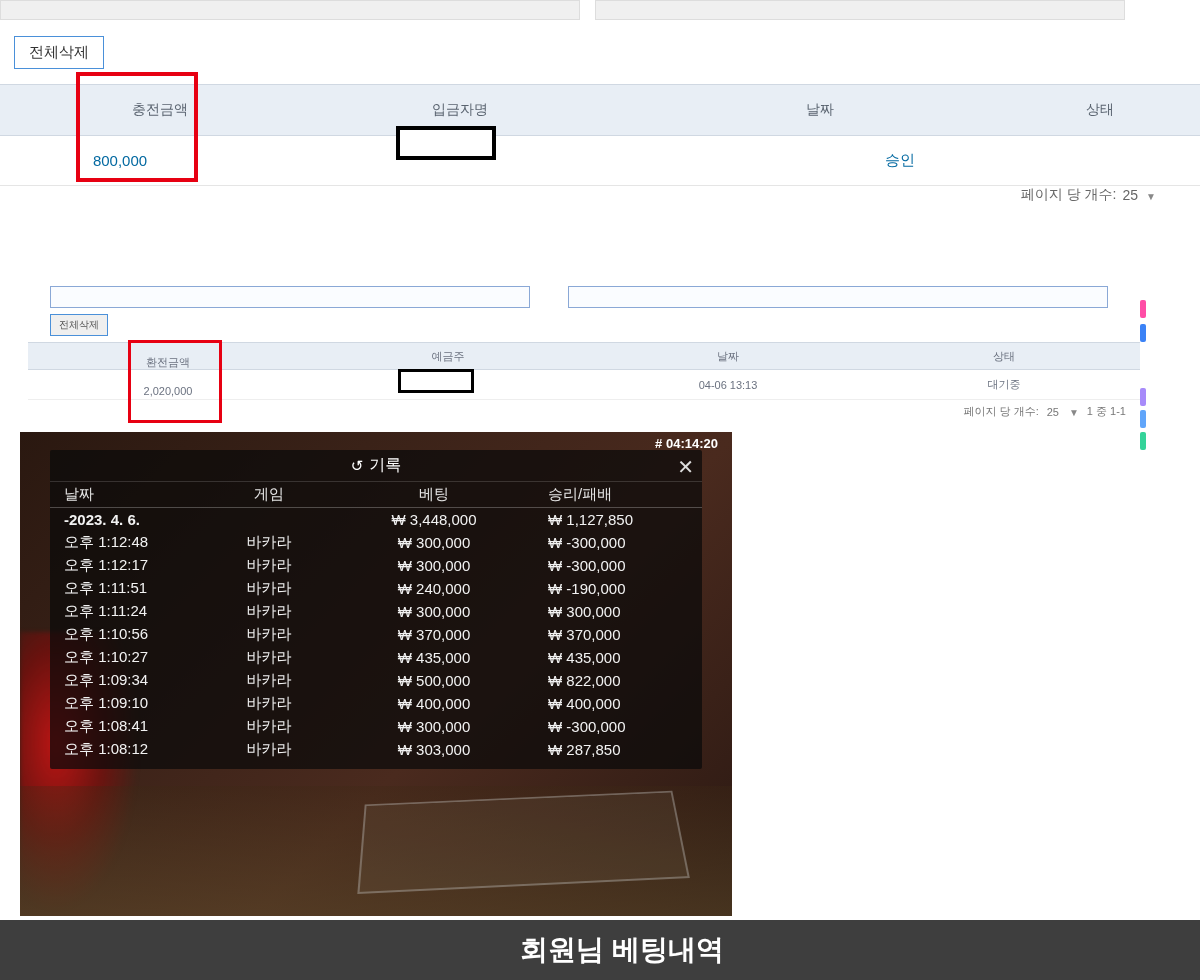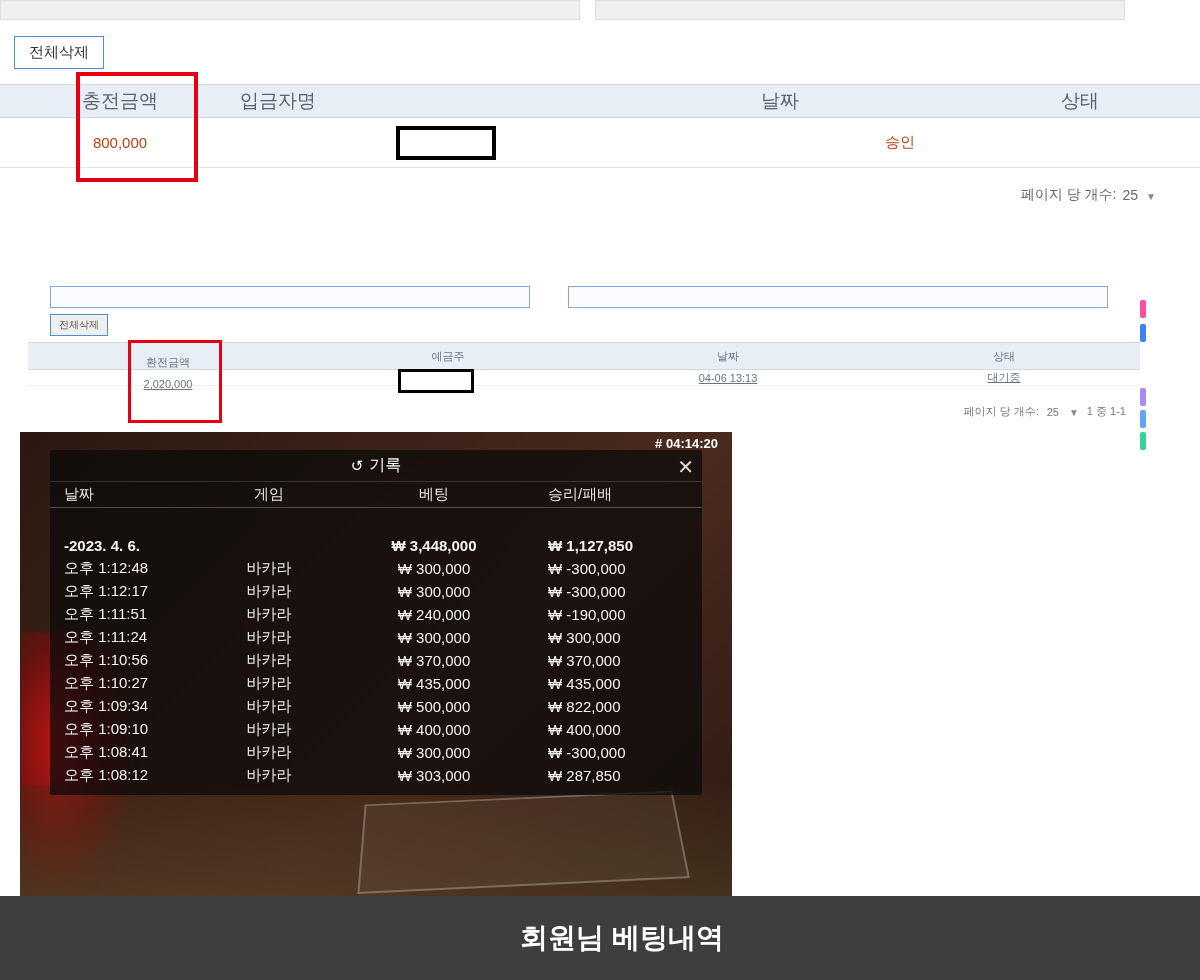--- a/index.html
+++ b/index.html
@@ -18,24 +18,24 @@
   .top-bar.a { left: 0; width: 580px; }
   .top-bar.b { left: 595px; width: 530px; }
 
   .delete-all-btn {
     position: absolute; top: 36px; left: 14px;
     border: 1px solid #4a90d9; color: #333; font-size: 15px;
     padding: 6px 14px; background: #fff;
   }
 
   .table1 { position: absolute; top: 84px; left: 0; right: 0; }
-  .table1 .thead { display: flex; background: #e8eef5; border-top: 1px solid #d0d8e2; border-bottom: 1px solid #d0d8e2; height: 34px; align-items: center; font-size: 19px; color: #5a6470; }
-  .table1 .row { display: flex; height: 50px; align-items: center; font-size: 15px; color: #c2410c; border-bottom: 1px solid #e5e5e5; }
+  .table1 .thead { display: flex; background: #e8eef5; border-top: 1px solid #d0d8e2; border-bottom: 1px solid #d0d8e2; height: 52px; align-items: center; font-size: 14px; color: #5a6470; padding-left: 40px; }
+  .table1 .row { display: flex; height: 50px; align-items: center; font-size: 15px; color: #0369a1; border-bottom: 1px solid #e5e5e5; }
   .t1c1 { width: 240px; text-align: center; }
-  .t1c2 { width: 360px; text-align: left; position: relative; }
+  .t1c2 { width: 360px; text-align: center; position: relative; }
   .t1c3 { width: 360px; text-align: center; }
   .t1c4 { flex: 1; text-align: center; }
 
   .highlight-red-1 { position: absolute; top: 72px; left: 76px; width: 122px; height: 110px; border: 4px solid #e70012; pointer-events: none; }
   .black-box-1 { position: absolute; top: 126px; left: 396px; width: 100px; height: 34px; border: 4px solid #000; background: #fff; pointer-events: none; }
 
   .pager1 { position: absolute; top: 186px; right: 44px; font-size: 14px; color: #666; display: flex; align-items: center; gap: 6px; }
   .caret-down::after { content: "▼"; font-size: 10px; color: #888; margin-left: 2px; }
 
   
@@ -49,21 +49,21 @@
   .s2-edge { position: absolute; top: 0; right: -60px; width: 60px; height: 180px; }
   .s2-edge .stripe { position: absolute; left: 0; width: 6px; border-radius: 2px; }
   .s2-edge .s1 { top: 14px; height: 18px; background: #ff4da6; }
   .s2-edge .s2 { top: 38px; height: 18px; background: #3b82f6; }
   .s2-edge .s3 { top: 102px; height: 18px; background: #a78bfa; }
   .s2-edge .s4 { top: 124px; height: 18px; background: #60a5fa; }
   .s2-edge .s5 { top: 146px; height: 18px; background: #34d399; }
 
   .table2 { position: absolute; top: 56px; left: 0; right: 0; }
   .table2 .thead { display: flex; background: #e8eef5; border-top: 1px solid #d0d8e2; border-bottom: 1px solid #d0d8e2; height: 28px; align-items: center; font-size: 11px; color: #6b7280; }
-  .table2 .row { display: flex; height: 16px; align-items: center; font-size: 11px; color: #6b7280; border-bottom: 1px solid #eee; text-decoration: underline; }
+  .table2 .row { display: flex; height: 30px; align-items: center; font-size: 11px; color: #6b7280; border-bottom: 1px solid #eee; }
   .t2c1 { width: 280px; text-align: center; margin-top: 13px; }
   .t2c2 { width: 280px; text-align: center; }
   .t2c3 { width: 280px; text-align: center; }
   .t2c4 { flex: 1; text-align: center; }
 
   .highlight-red-2 { position: absolute; top: 340px; left: 128px; width: 94px; height: 83px; border: 3px solid #e70012; pointer-events: none; }
   .black-box-2 { position: absolute; top: 369px; left: 398px; width: 76px; height: 24px; border: 3px solid #000; background: #fff; pointer-events: none; }
 
   .pager2 { position: absolute; top: 404px; right: 74px; font-size: 11px; color: #777; display: flex; align-items: center; gap: 8px; }
 
@@ -96,26 +96,26 @@
   .hist-title { display: flex; align-items: center; justify-content: center; gap: 6px; height: 32px; font-size: 16px; border-bottom: 1px solid rgba(255,255,255,0.15); position: relative; }
   .hist-title .close { position: absolute; right: 8px; top: 5px; font-size: 20px; color: #ddd; cursor: pointer; }
   .hist-title .reload { font-size: 15px; }
   .hist-head, .hist-row { display: flex; font-size: 15px; padding: 2px 14px; }
   .hist-head { color: #e5e5e5; border-bottom: 1px solid rgba(255,255,255,0.25); height: 26px; align-items: center; font-weight: 500; }
   .hc1 { width: 130px; text-align: left; }
   .hc2 { width: 150px; text-align: center; }
   .hc3 { flex: 1; text-align: center; padding-right: 24px; }
   .hc4 { width: 140px; }
   .hist-row { height: 23px; align-items: center; color: #f2f2f2; }
-  .hist-row.summary { font-weight: 700; margin-top: 26px; }
-  .hist-row.summary .hc3, .hist-row.summary .hc4 { font-weight: 700; }
+  .hist-row.summary { font-weight: 700; }
+  .hist-row.summary .hc3, .hist-row.summary .hc4 { font-weight: 400; }
 
   
   .bottom-banner {
-    position: absolute; bottom: 0; left: 0; right: 0; height: 84px;
+    position: absolute; bottom: 0; left: 0; right: 0; height: 60px;
     background: #3e3e3e; color: #fff; display: flex; align-items: center; justify-content: center;
     font-size: 28px; font-weight: 700; padding-left: 44px;
   }
 </style>
 </head>
 <body>
 
 <div class="top-bars">
   <div class="top-bar a"></div>
   <div class="top-bar b"></div>

